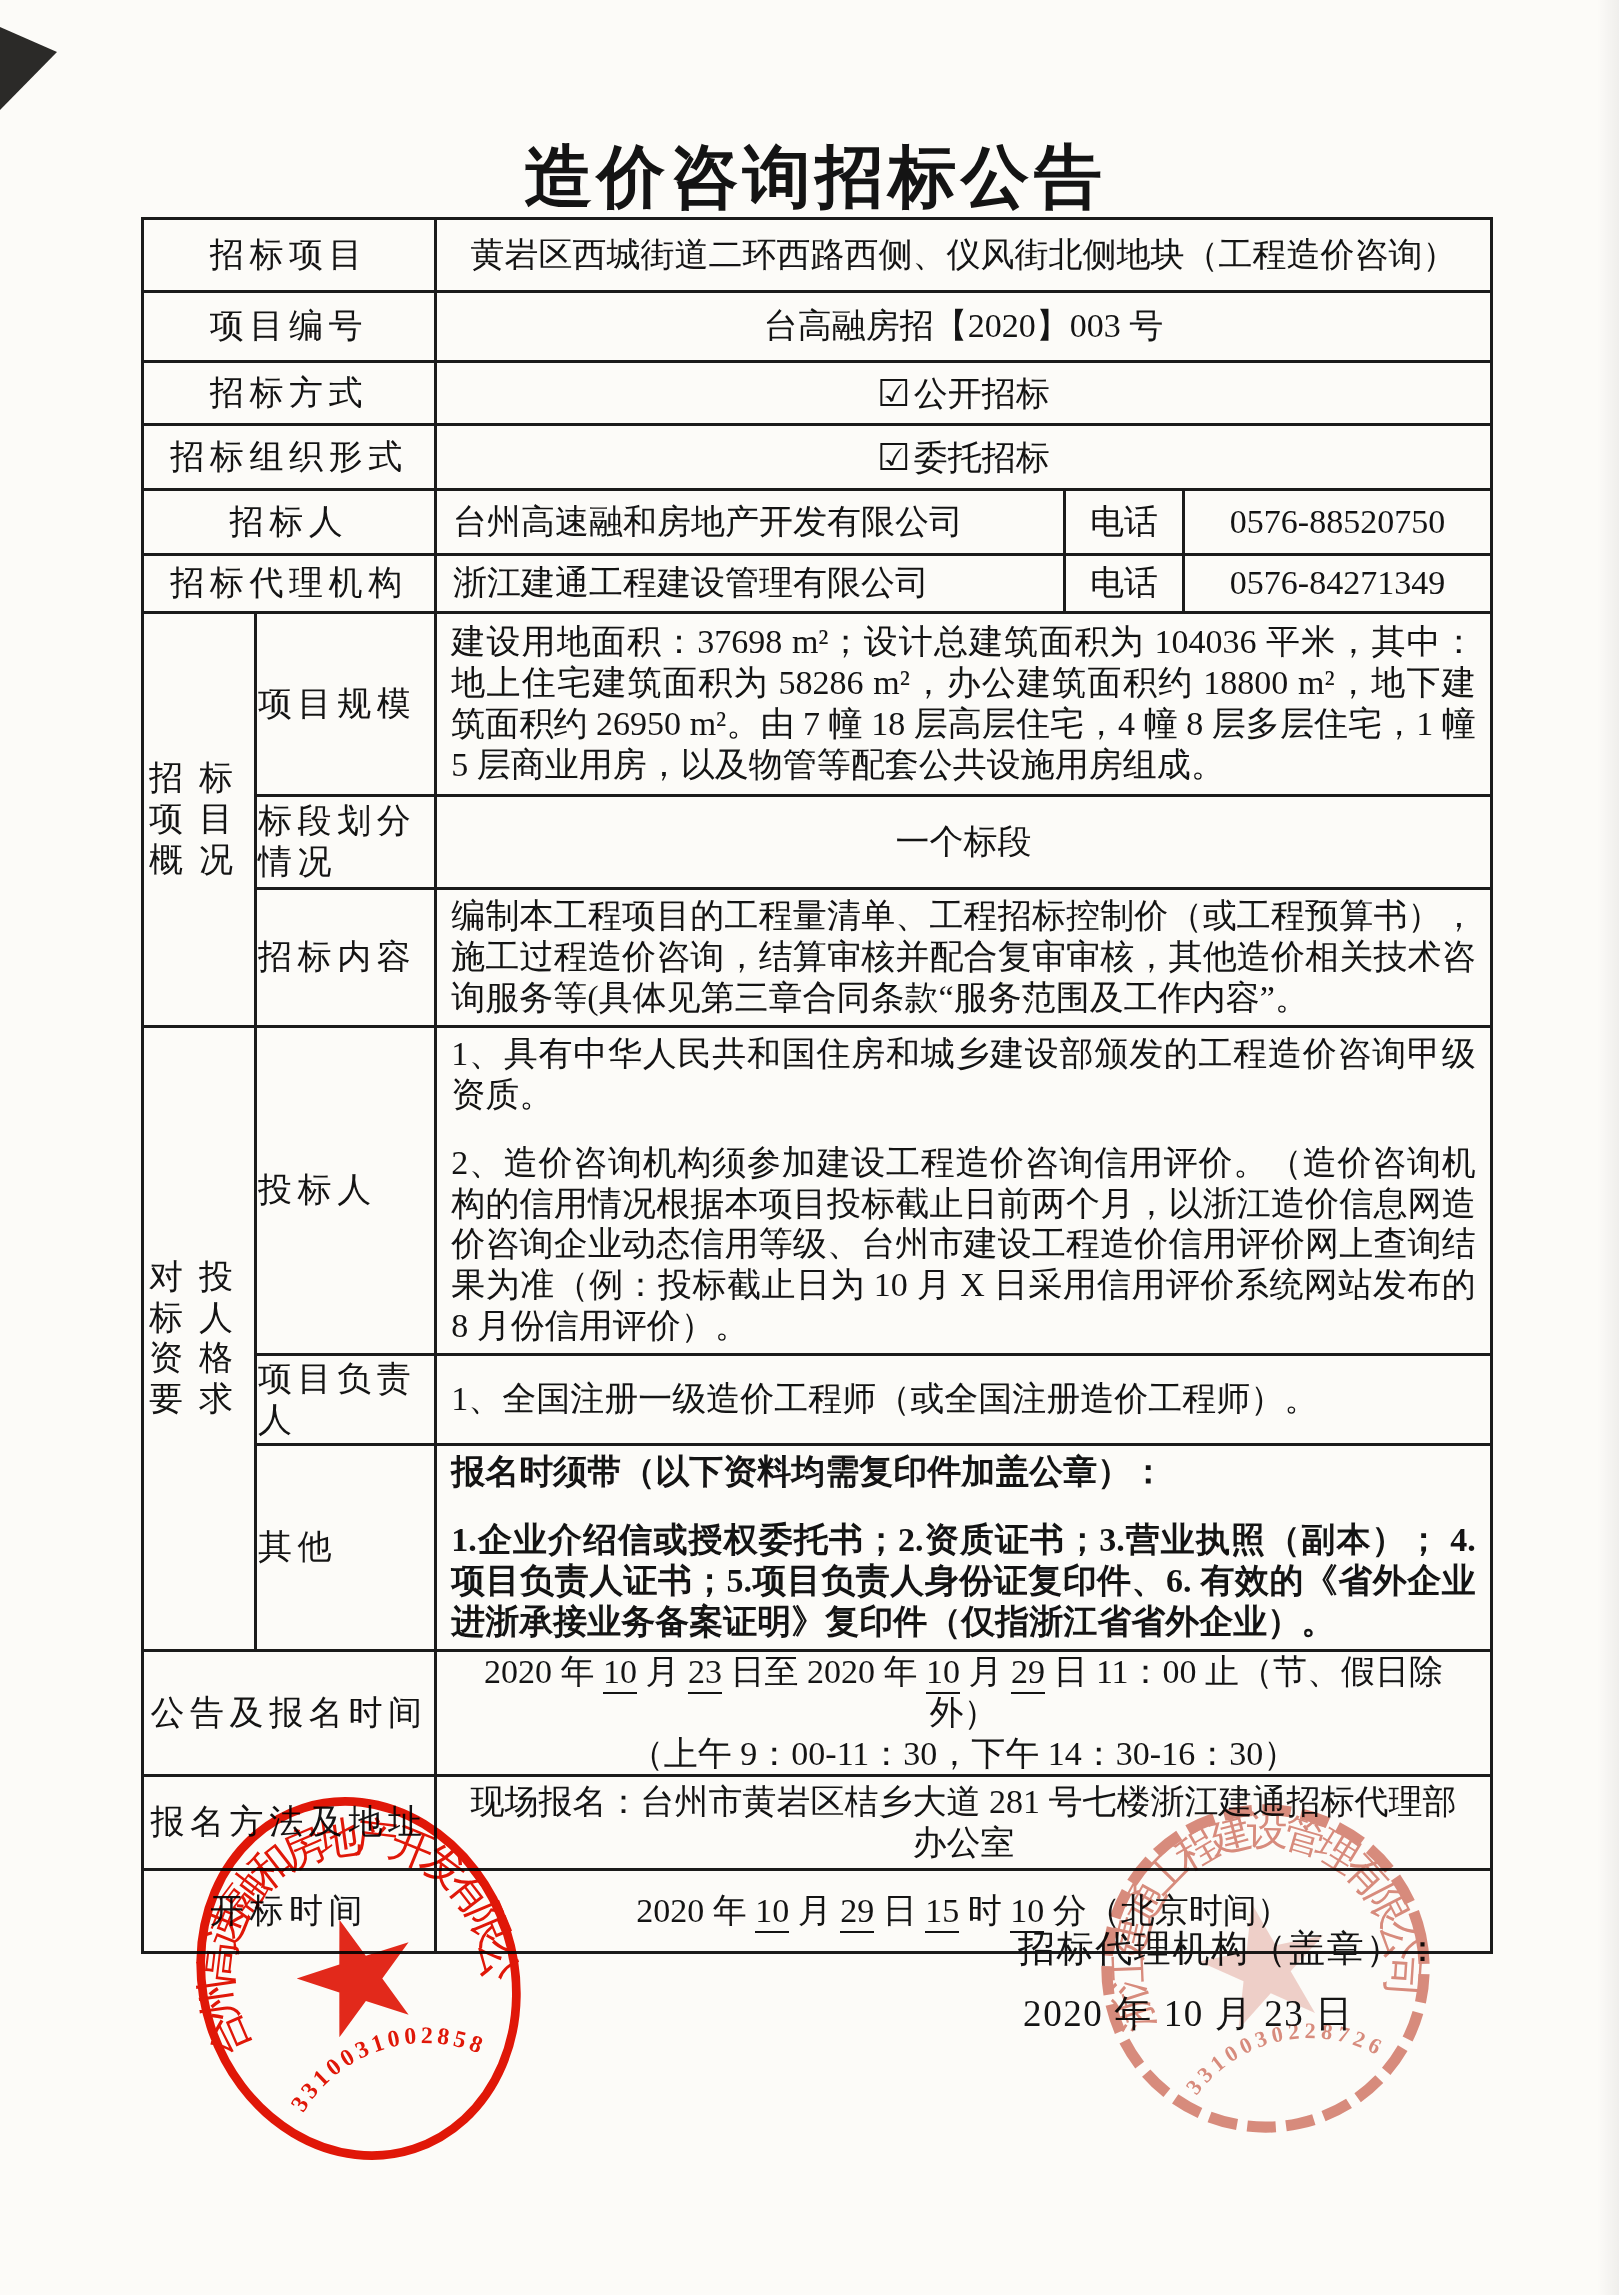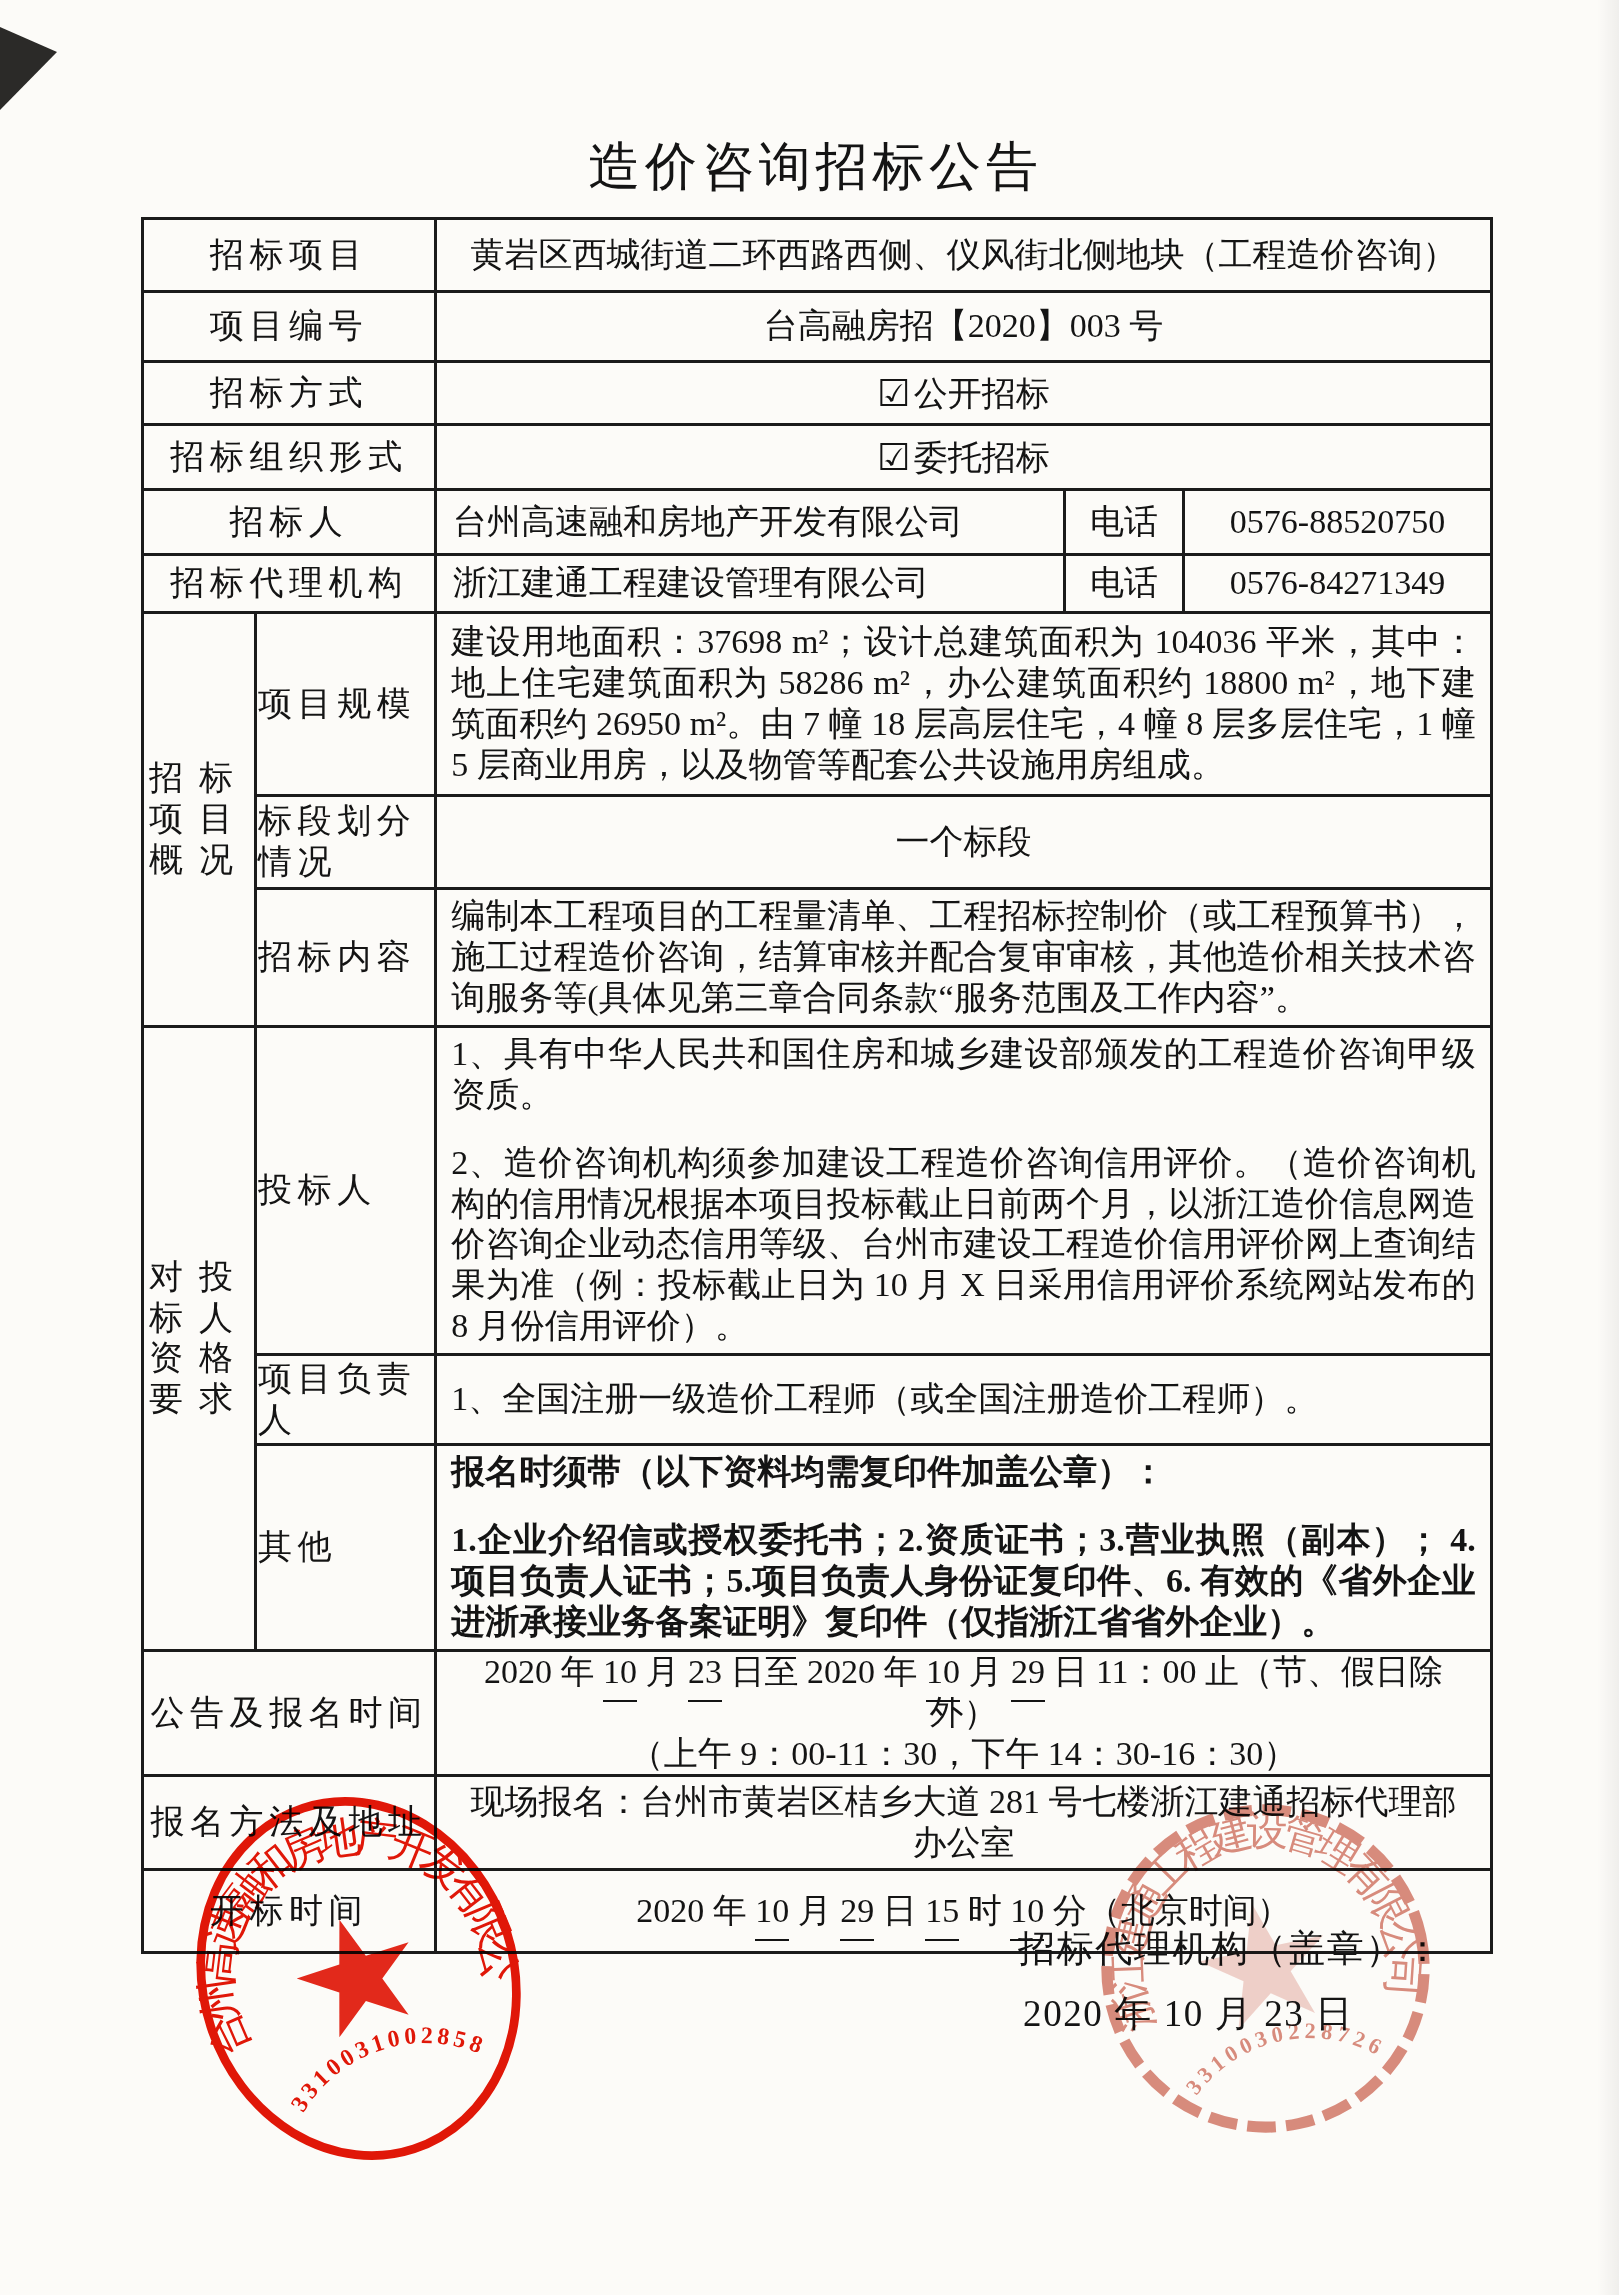--- a/index.html
+++ b/index.html
@@ -6,38 +6,38 @@
   .sheet{
     position:relative;width:1619px;height:2295px;background:#fcfbf8;
     font-family:"Liberation Serif","DejaVu Serif",serif;color:#141414;
     overflow:hidden;
   }
   .corner-artifact{position:absolute;left:0;top:27px;width:57px;height:83px;
     background:#2b2a28;clip-path:polygon(0 0,100% 30%,0 100%);}
   .edge-shade{position:absolute;right:0;top:0;width:22px;height:100%;
     background:linear-gradient(to right,rgba(0,0,0,0),rgba(0,0,0,0.05));}
   .doc-title{position:absolute;left:141px;top:132px;width:1349px;
-    text-align:center;font-size:52px;font-weight:400;letter-spacing:4.8px;}
+    text-align:center;font-size:68px;font-weight:700;letter-spacing:4.8px;}
   table.main{position:absolute;left:141px;top:217px;width:1349px;
     border-collapse:collapse;table-layout:fixed;}
   table.main td{border:3.2px solid #1b1b1b;vertical-align:middle;
     font-size:34px;line-height:1.2;overflow:hidden;}
   .lbl{text-align:center;letter-spacing:5.6px;font-size:35px;}
   .wrap-lbl{white-space:pre-line;text-align:left;letter-spacing:5.6px;font-size:35px;line-height:48px;}
   .vlbl{white-space:pre-line;text-align:center;letter-spacing:16px;
     font-size:37px;line-height:60px;}
   .val{text-align:center;}
   .val2{text-align:center;line-height:44px;padding:0 24px;}
   .paras{padding:6.3px 14.3px;text-align:justify;line-height:41px;}
   .paras p{margin:0;}
   .paras p + p{margin-top:27px;}
   .paras-tight{line-height:40px;}
   .bold{font-weight:700;}
   .cbx{font-family:"DejaVu Sans",sans-serif;font-size:37px;margin-right:3.2px;position:relative;top:0.8px;}
-  .u{border-bottom:2.4px solid #141414;padding-bottom:10px;}
+  .u{border-bottom:2.4px solid #141414;padding-bottom:2px;}
   .foot{position:absolute;font-size:37px;letter-spacing:1.6px;}
   .stamp{position:absolute;mix-blend-mode:multiply;}
   .stamp text{font-family:"Liberation Serif","DejaVu Serif",serif;}
 </style>
 </head>
 <body>
 
 <div class="sheet">
 
   <div class="corner-artifact"></div>

